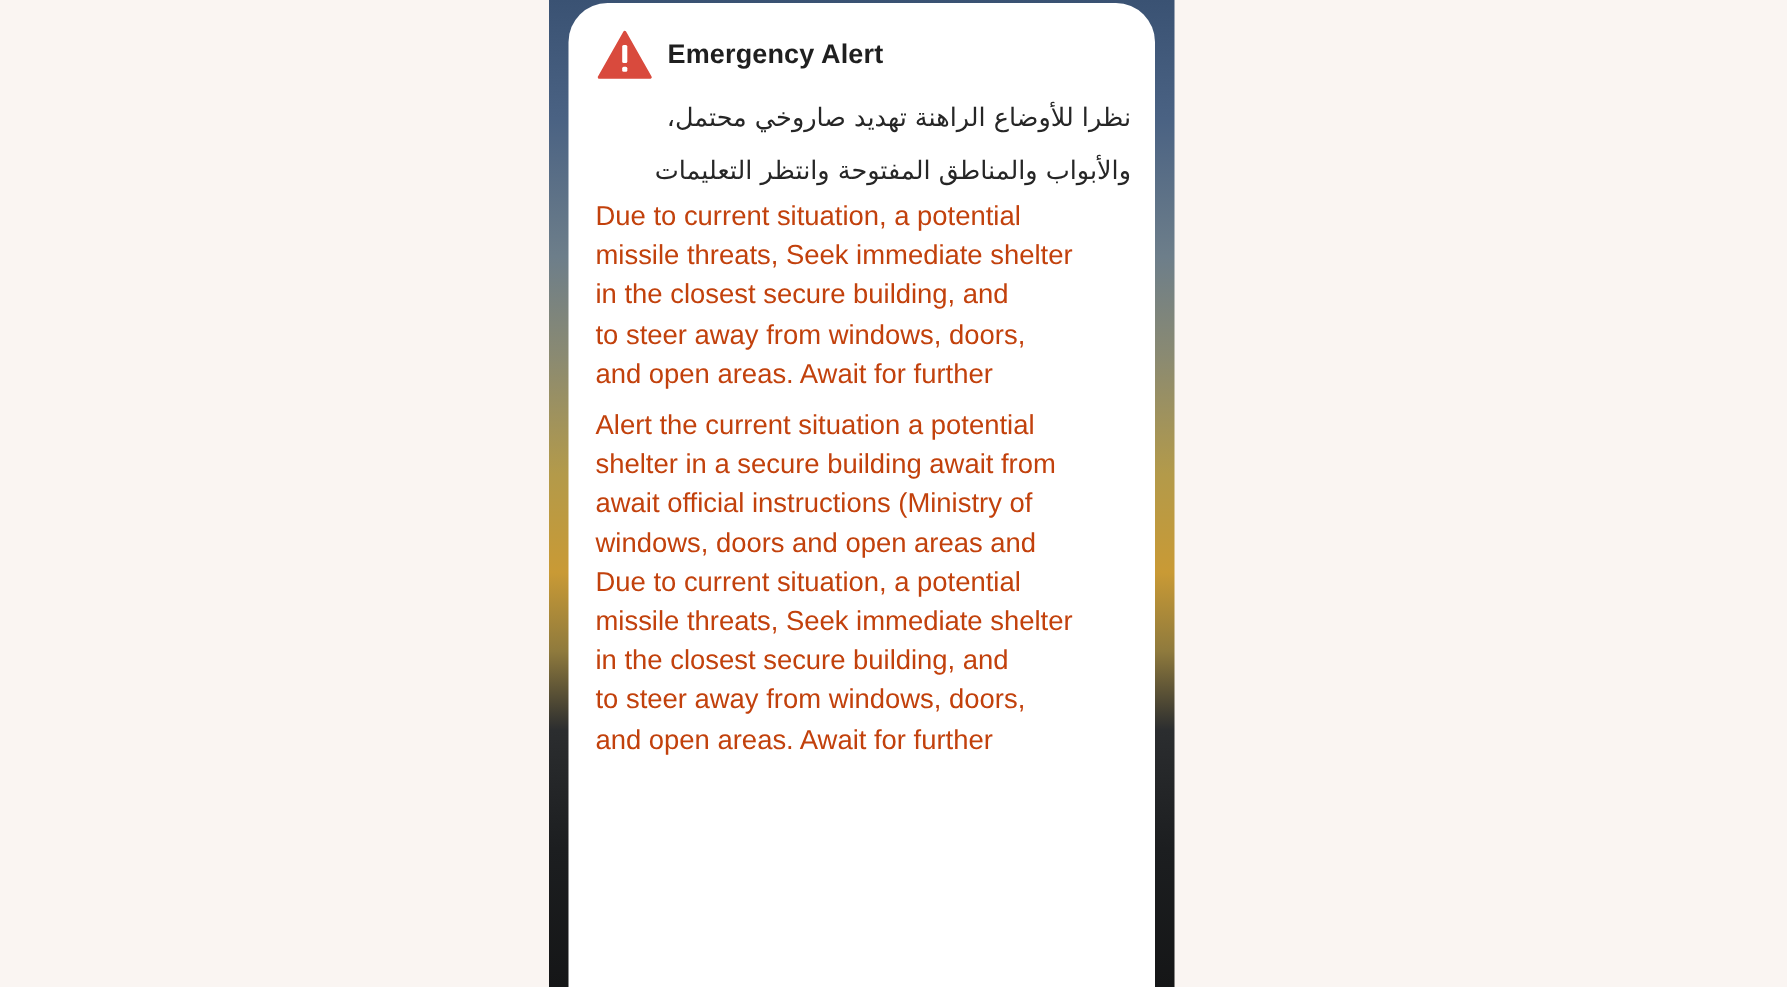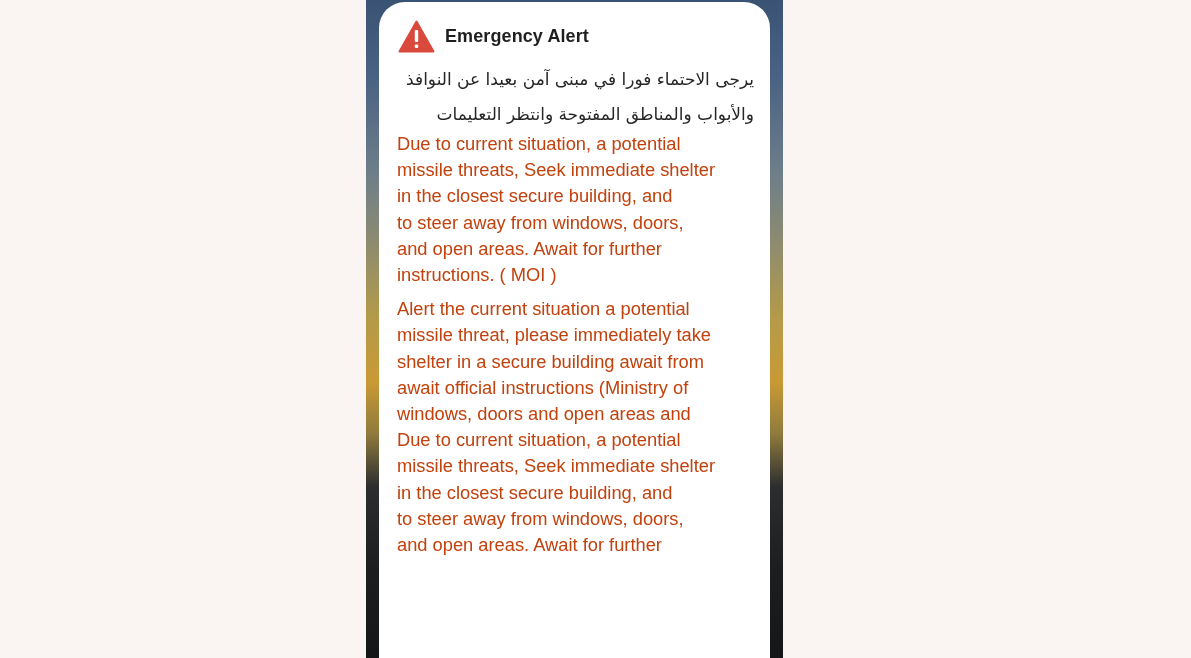--- a/index.html
+++ b/index.html
@@ -96,36 +96,34 @@
       <div class="header">
         <svg class="warn-icon" viewBox="0 0 37 33">
           <path d="M18.5 1.5 L35.5 31.5 L1.5 31.5 Z" fill="#d94a3d" stroke="#d94a3d" stroke-width="2" stroke-linejoin="round"></path>
           <rect x="16.8" y="10" width="3.4" height="12" rx="1" fill="#ffffff"></rect>
           <rect x="16.8" y="24.5" width="3.4" height="3.4" rx="1" fill="#ffffff"></rect>
         </svg>
         <span class="title">Emergency Alert</span>
       </div>
 
       <div class="arabic">
-        <span class="line">يرجى الاحتماء فورا في مبنى آمن بعيدا عن النوافذ</span>
+        <span class="line">نظرا للأوضاع الراهنة تهديد صاروخي محتمل،</span>
         <span class="line">والأبواب والمناطق المفتوحة وانتظر التعليمات</span>
       </div>
 
       <p class="en p1">
         <span class="line">Due to current situation, a potential</span>
         <span class="line">missile threats, Seek immediate shelter</span>
         <span class="line">in the closest secure building, and</span>
         <span class="line">to steer away from windows, doors,</span>
         <span class="line">and open areas. Await for further</span>
-        <span class="line">instructions. ( MOI  )</span>
       </p>
 
       <p class="en p2">
         <span class="line">Alert the current situation a potential</span>
-        <span class="line">missile threat, please immediately take</span>
         <span class="line">shelter in a secure building await from</span>
         <span class="line">await official instructions (Ministry of</span>
         <span class="line">windows, doors and open areas and</span>
       </p>
 
       <p class="en p3">
         <span class="line">Due to current situation, a potential</span>
         <span class="line">missile threats, Seek immediate shelter</span>
         <span class="line">in the closest secure building, and</span>
         <span class="line">to steer away from windows, doors,</span>

